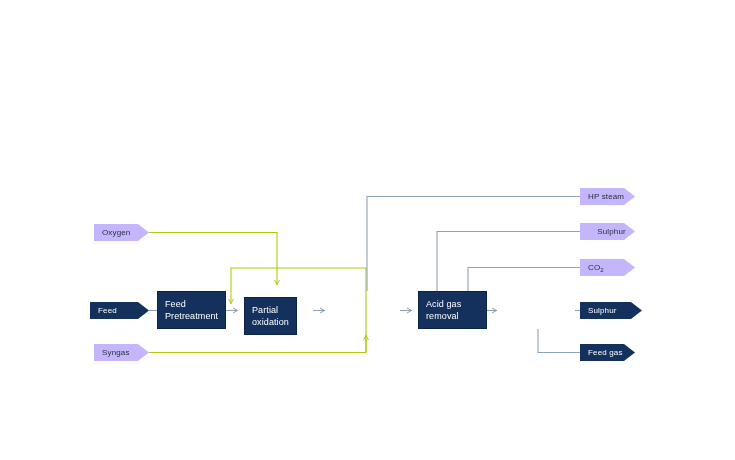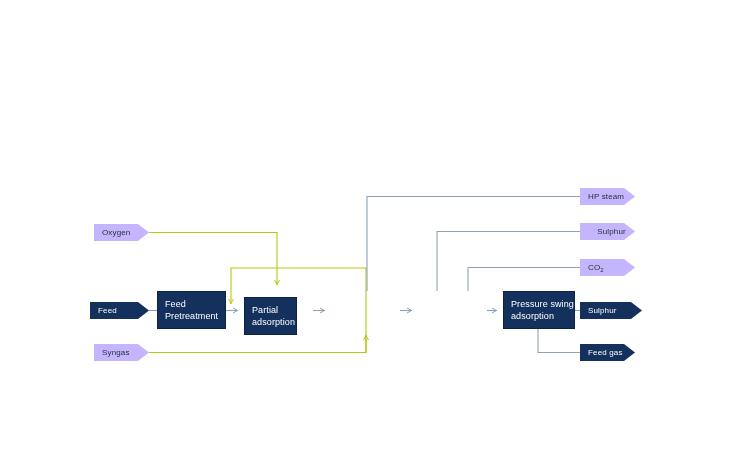--- a/index.html
+++ b/index.html
@@ -136,29 +136,29 @@
     </g>
   </svg>
 
   <div class="proc-box" style="left:157px; top:291px; width:69px; height:38px;">
     <span class="ln">Feed</span>
     <span class="ln">Pretreatment</span>
   </div>
 
   <div class="proc-box" style="left:244px; top:297px; width:53px; height:38px;">
     <span class="ln">Partial</span>
-    <span class="ln">adsorption</span>
+    <span class="ln">oxidation</span>
   </div>
 
 
+  <div class="proc-box" style="left:418px; top:291px; width:69px; height:38px;">
+    <span class="ln">Acid gas</span>
+    <span class="ln">removal</span>
+  </div>
 
-  <div class="proc-box" style="left:503px; top:291px; width:72px; height:38px;">
-    <span class="ln">Pressure swing</span>
-    <span class="ln">adsorption</span>
-  </div>
 
   <div class="tag navy" style="left:90px; top:302px; width:59px;">
     <span>Feed</span>
   </div>
 
   <div class="tag green" style="left:94px; top:224px; width:55px;">
     <span>Oxygen</span>
   </div>
 
   <div class="tag green" style="left:94px; top:344px; width:55px;">

